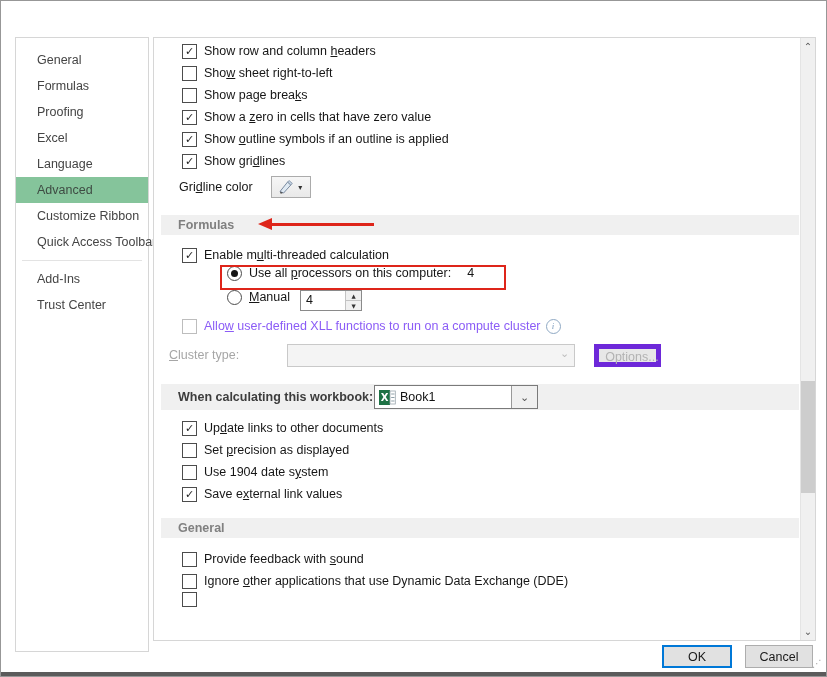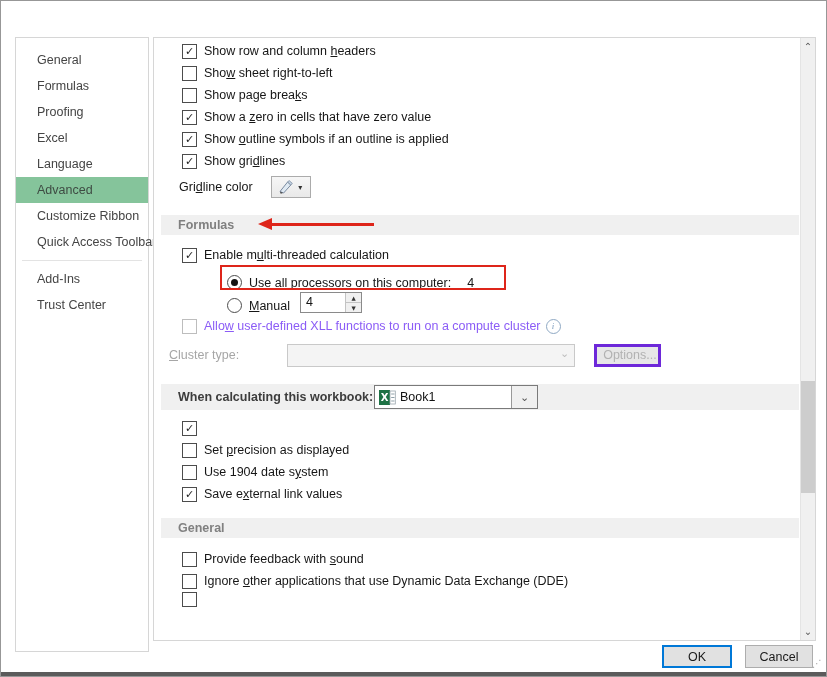--- a/index.html
+++ b/index.html
@@ -53,21 +53,21 @@
   .arrow-head{position:absolute;left:0;top:0;width:0;height:0;
         border-top:6.5px solid transparent;border-bottom:6.5px solid transparent;
         border-right:14px solid var(--annot,#de251a);}
   .arrow-shaft{position:absolute;left:12px;top:5px;width:104px;height:3px;background:var(--annot,#de251a);}
   .red-box{position:absolute;left:66px;top:-1px;width:286px;height:25px;
         border:2px solid var(--annot,#de251a);box-sizing:border-box;pointer-events:none;}
   
   #mt-row{margin-top:9px;}
   #mt-row .cb-row{height:22px;}
   .sub-label{height:20px;line-height:20px;padding-left:48px;color:#161616;}
-  .radio-row{height:24px;display:flex;align-items:flex-end;padding-left:73px;position:relative;}
+  .radio-row{height:24px;display:flex;align-items:flex-start;padding-left:73px;position:relative;}
   .radio-row.manual{height:23px;}
   .radio{width:13px;height:13px;border:1px solid #4c4c4c;border-radius:50%;background:#fff;
         display:flex;align-items:center;justify-content:center;flex:0 0 auto;}
   .radio .dot{width:7px;height:7px;border-radius:50%;background:#141414;}
   .r-label{margin-left:7px;white-space:nowrap;}
   .r-value{margin-left:16px;}
   .spinner{margin-left:10px;width:62px;height:21px;border:1px solid #8a8a8a;background:#fff;
         display:inline-flex;box-sizing:border-box;}
   .spin-value{flex:1;padding:2px 0 0 5px;}
   .spin-btns{width:15px;border-left:1px solid #c3c3c3;background:#f0f0f0;display:flex;flex-direction:column;}
@@ -75,21 +75,21 @@
         font-size:5.5px;color:#333;font-family:"DejaVu Sans",sans-serif;}
   .spin-btns .down{border-top:1px solid #c3c3c3;}
   #xll-row{margin-top:2px;}
   #xll-row .cb-row{height:22px;}
   .cluster-row{margin-top:6px;height:24px;display:flex;align-items:center;padding-left:15px;color:#a6a6a6;}
   .c-label{white-space:nowrap;}
   .ddl{margin-left:48px;width:288px;height:23px;border:1px solid #c9c9c9;background:#f4f4f4;
         position:relative;box-sizing:border-box;}
   .ddl .chev{position:absolute;right:5px;top:2px;color:#bdbdbd;font-size:11px;
         font-family:"DejaVu Sans",sans-serif;}
-  .options-btn{margin-left:19px;width:67px;height:23px;background:#e7e7e7;border:3px solid #6d28d9;
+  .options-btn{margin-left:19px;width:67px;height:23px;background:#e7e7e7;border:5px solid #6d28d9;
         color:#b2b2b2;font-size:12.5px;font-family:"Liberation Sans",sans-serif;}
   
   .bar-workbook{margin-top:17px;height:26px;color:#3d3d3d;font-weight:700;}
   .combo{position:absolute;left:213px;top:1px;width:164px;height:24px;border:1px solid #7a7a7a;
         background:#fff;display:flex;align-items:center;box-sizing:border-box;font-weight:400;color:#111;}
   .combo .xl-icon{margin:0 4px 0 4px;flex:0 0 auto;display:flex;}
   .combo .combo-text{flex:1;white-space:nowrap;}
   .combo-btn{width:25px;height:100%;border-left:1px solid #999;background:#f0f0f0;
         display:flex;align-items:center;justify-content:center;color:#555;font-size:11px;
         font-family:"DejaVu Sans",sans-serif;}
@@ -244,20 +244,21 @@
           </svg>
         </span>
         <span class="combo-text">Book1</span>
         <span class="combo-btn">⌄</span>
       </span>
     </div>
 
     <div class="rows" id="workbook-rows">
         <div class="cb-row">
           <span class="cb checked">✓</span>
+          <span class="cb-label">Up<u>d</u>ate links to other documents</span>
         </div>
         <div class="cb-row">
           <span class="cb"></span>
           <span class="cb-label">Set <u>p</u>recision as displayed</span>
         </div>
         <div class="cb-row">
           <span class="cb"></span>
           <span class="cb-label">Use 1904 date s<u>y</u>stem</span>
         </div>
         <div class="cb-row">

